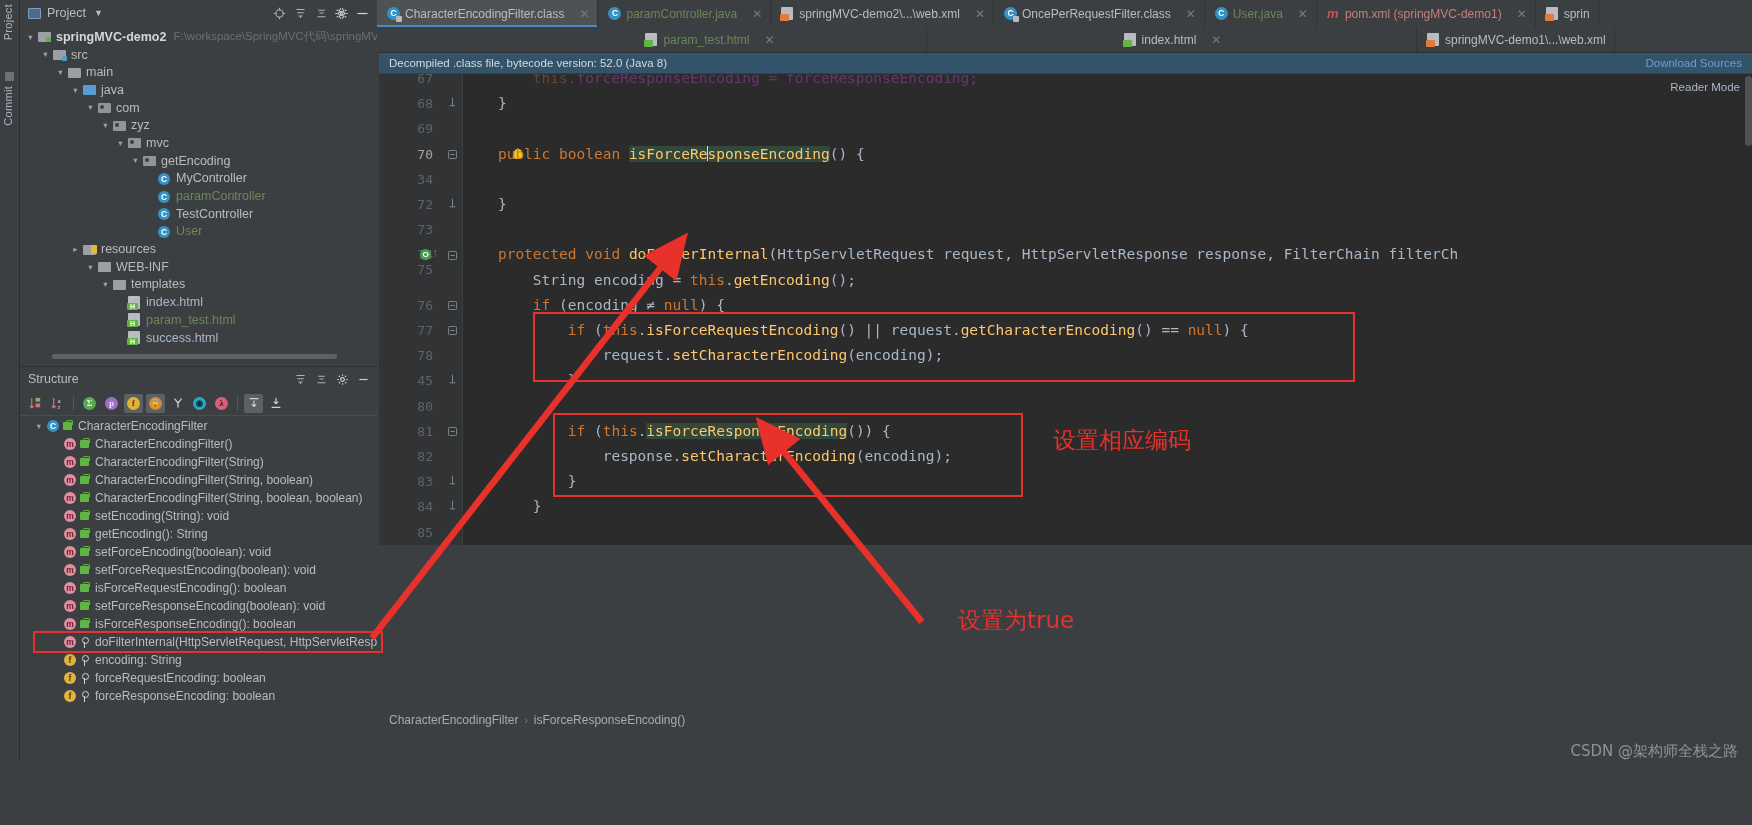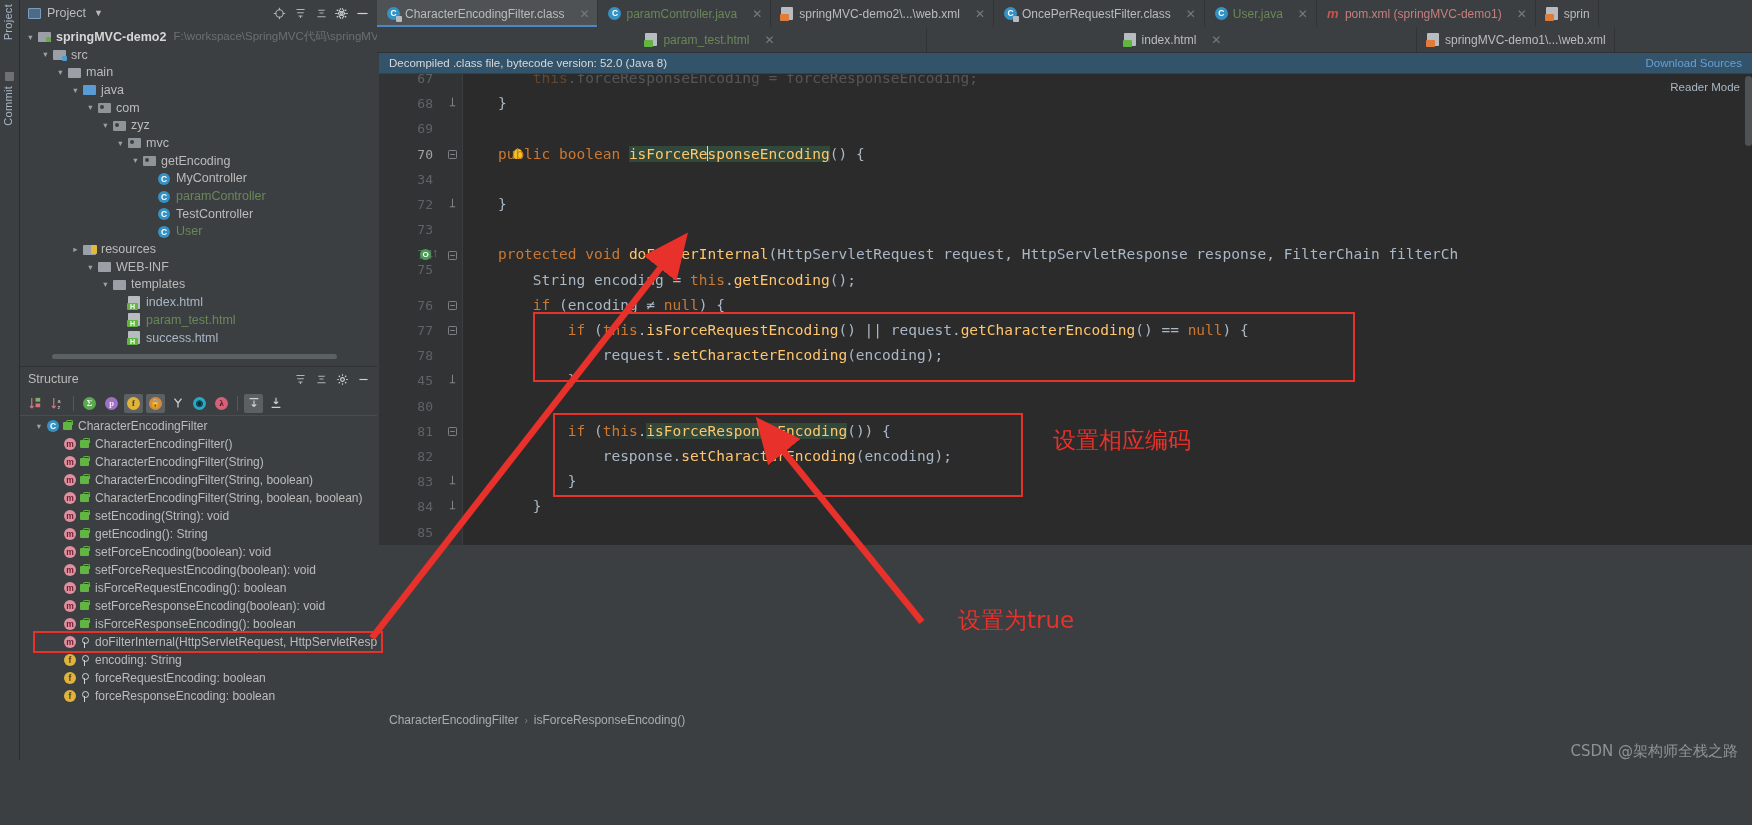--- a/index.html
+++ b/index.html
@@ -271,21 +271,21 @@
     font-family: "DejaVu Sans Mono", monospace; text-align: right; line-height: 25.2px;
     height: 25.2px;
   }
   .lnum.cur { color: #a4a3a3; }
   .foldmark {
     position: absolute; left: 6px; width: 10px; height: 25.2px; line-height: 25.2px;
     color: #8a8d90; font-size: 9px; text-align: center;
   }
   .kw { color: #cc7832; }
   .mth { color: #ffc66d; }
-  .fld { color: #a3a3a3; }
+  .fld { color: #d946ef; }
   .pln { color: #a9b7c6; }
   .hl { background: #32483a; }
   .caret {
     display: inline-block; width: 1px; height: 15px; background: #d6d6d6;
     vertical-align: -2px; margin: 0 -0.5px;
   }
   .bulb {
     position: absolute; left: 2px; width: 14px; height: 25.2px;
     display: flex; align-items: center; justify-content: center;
   }

